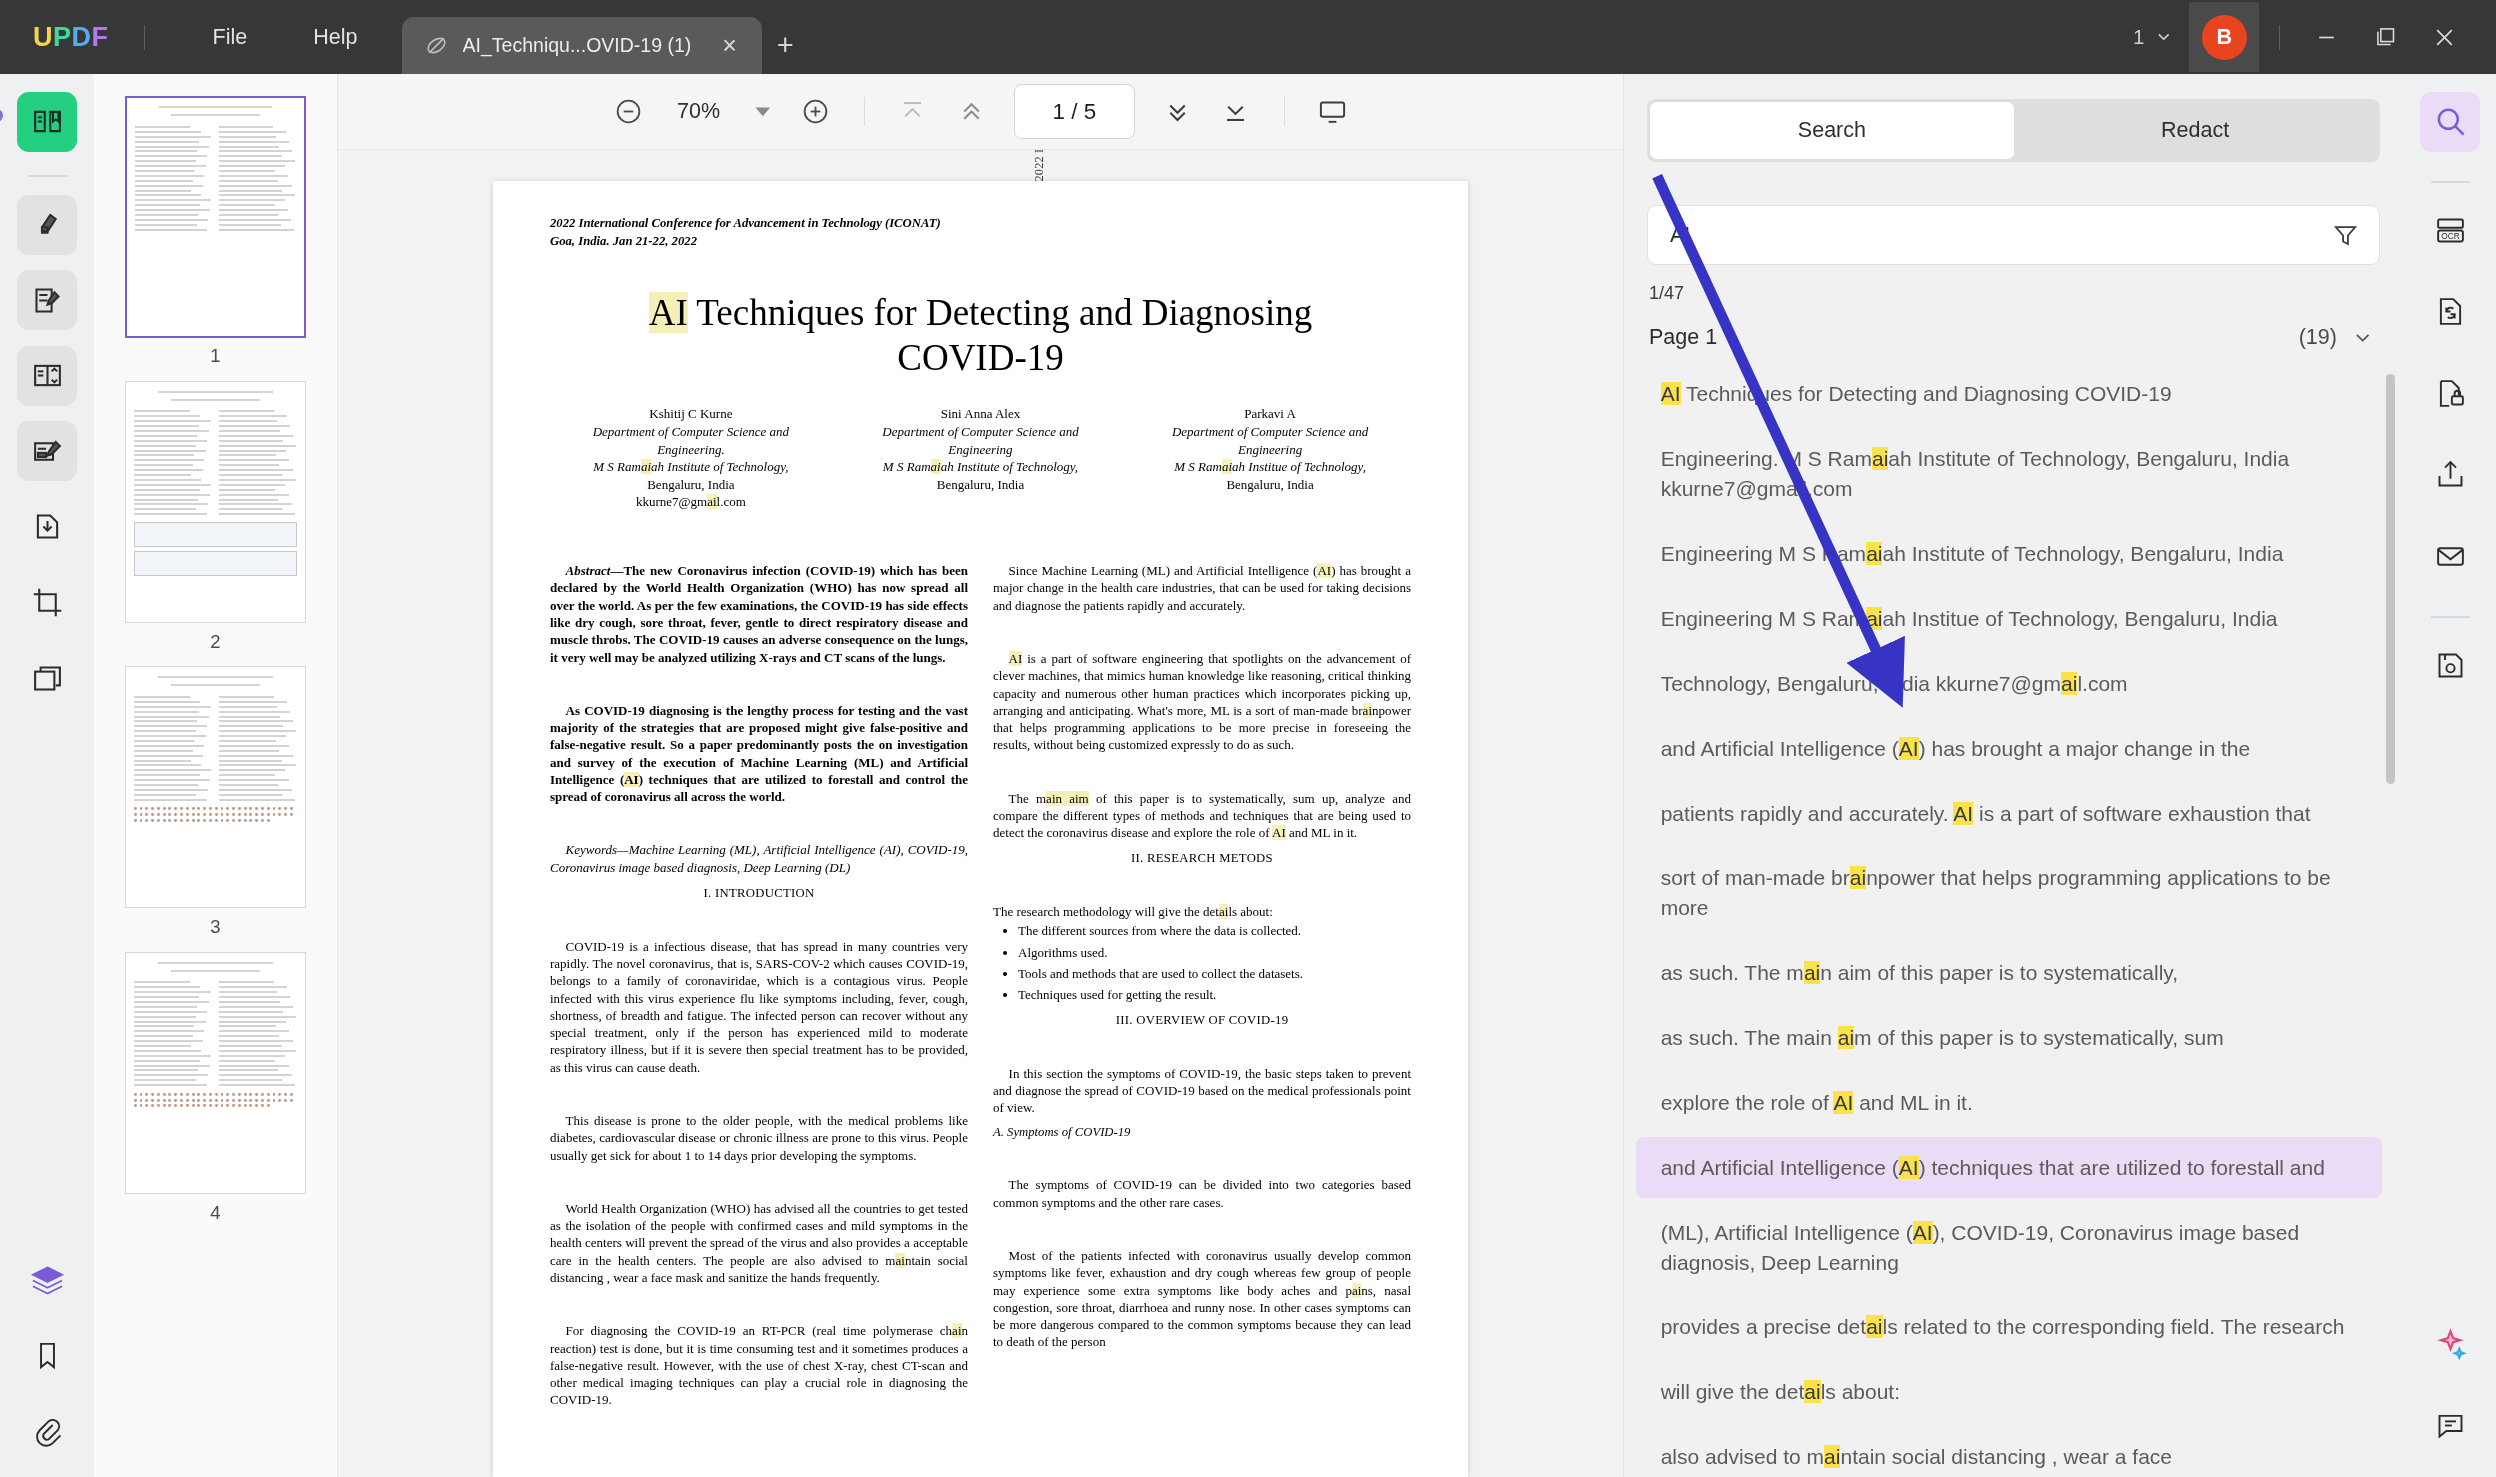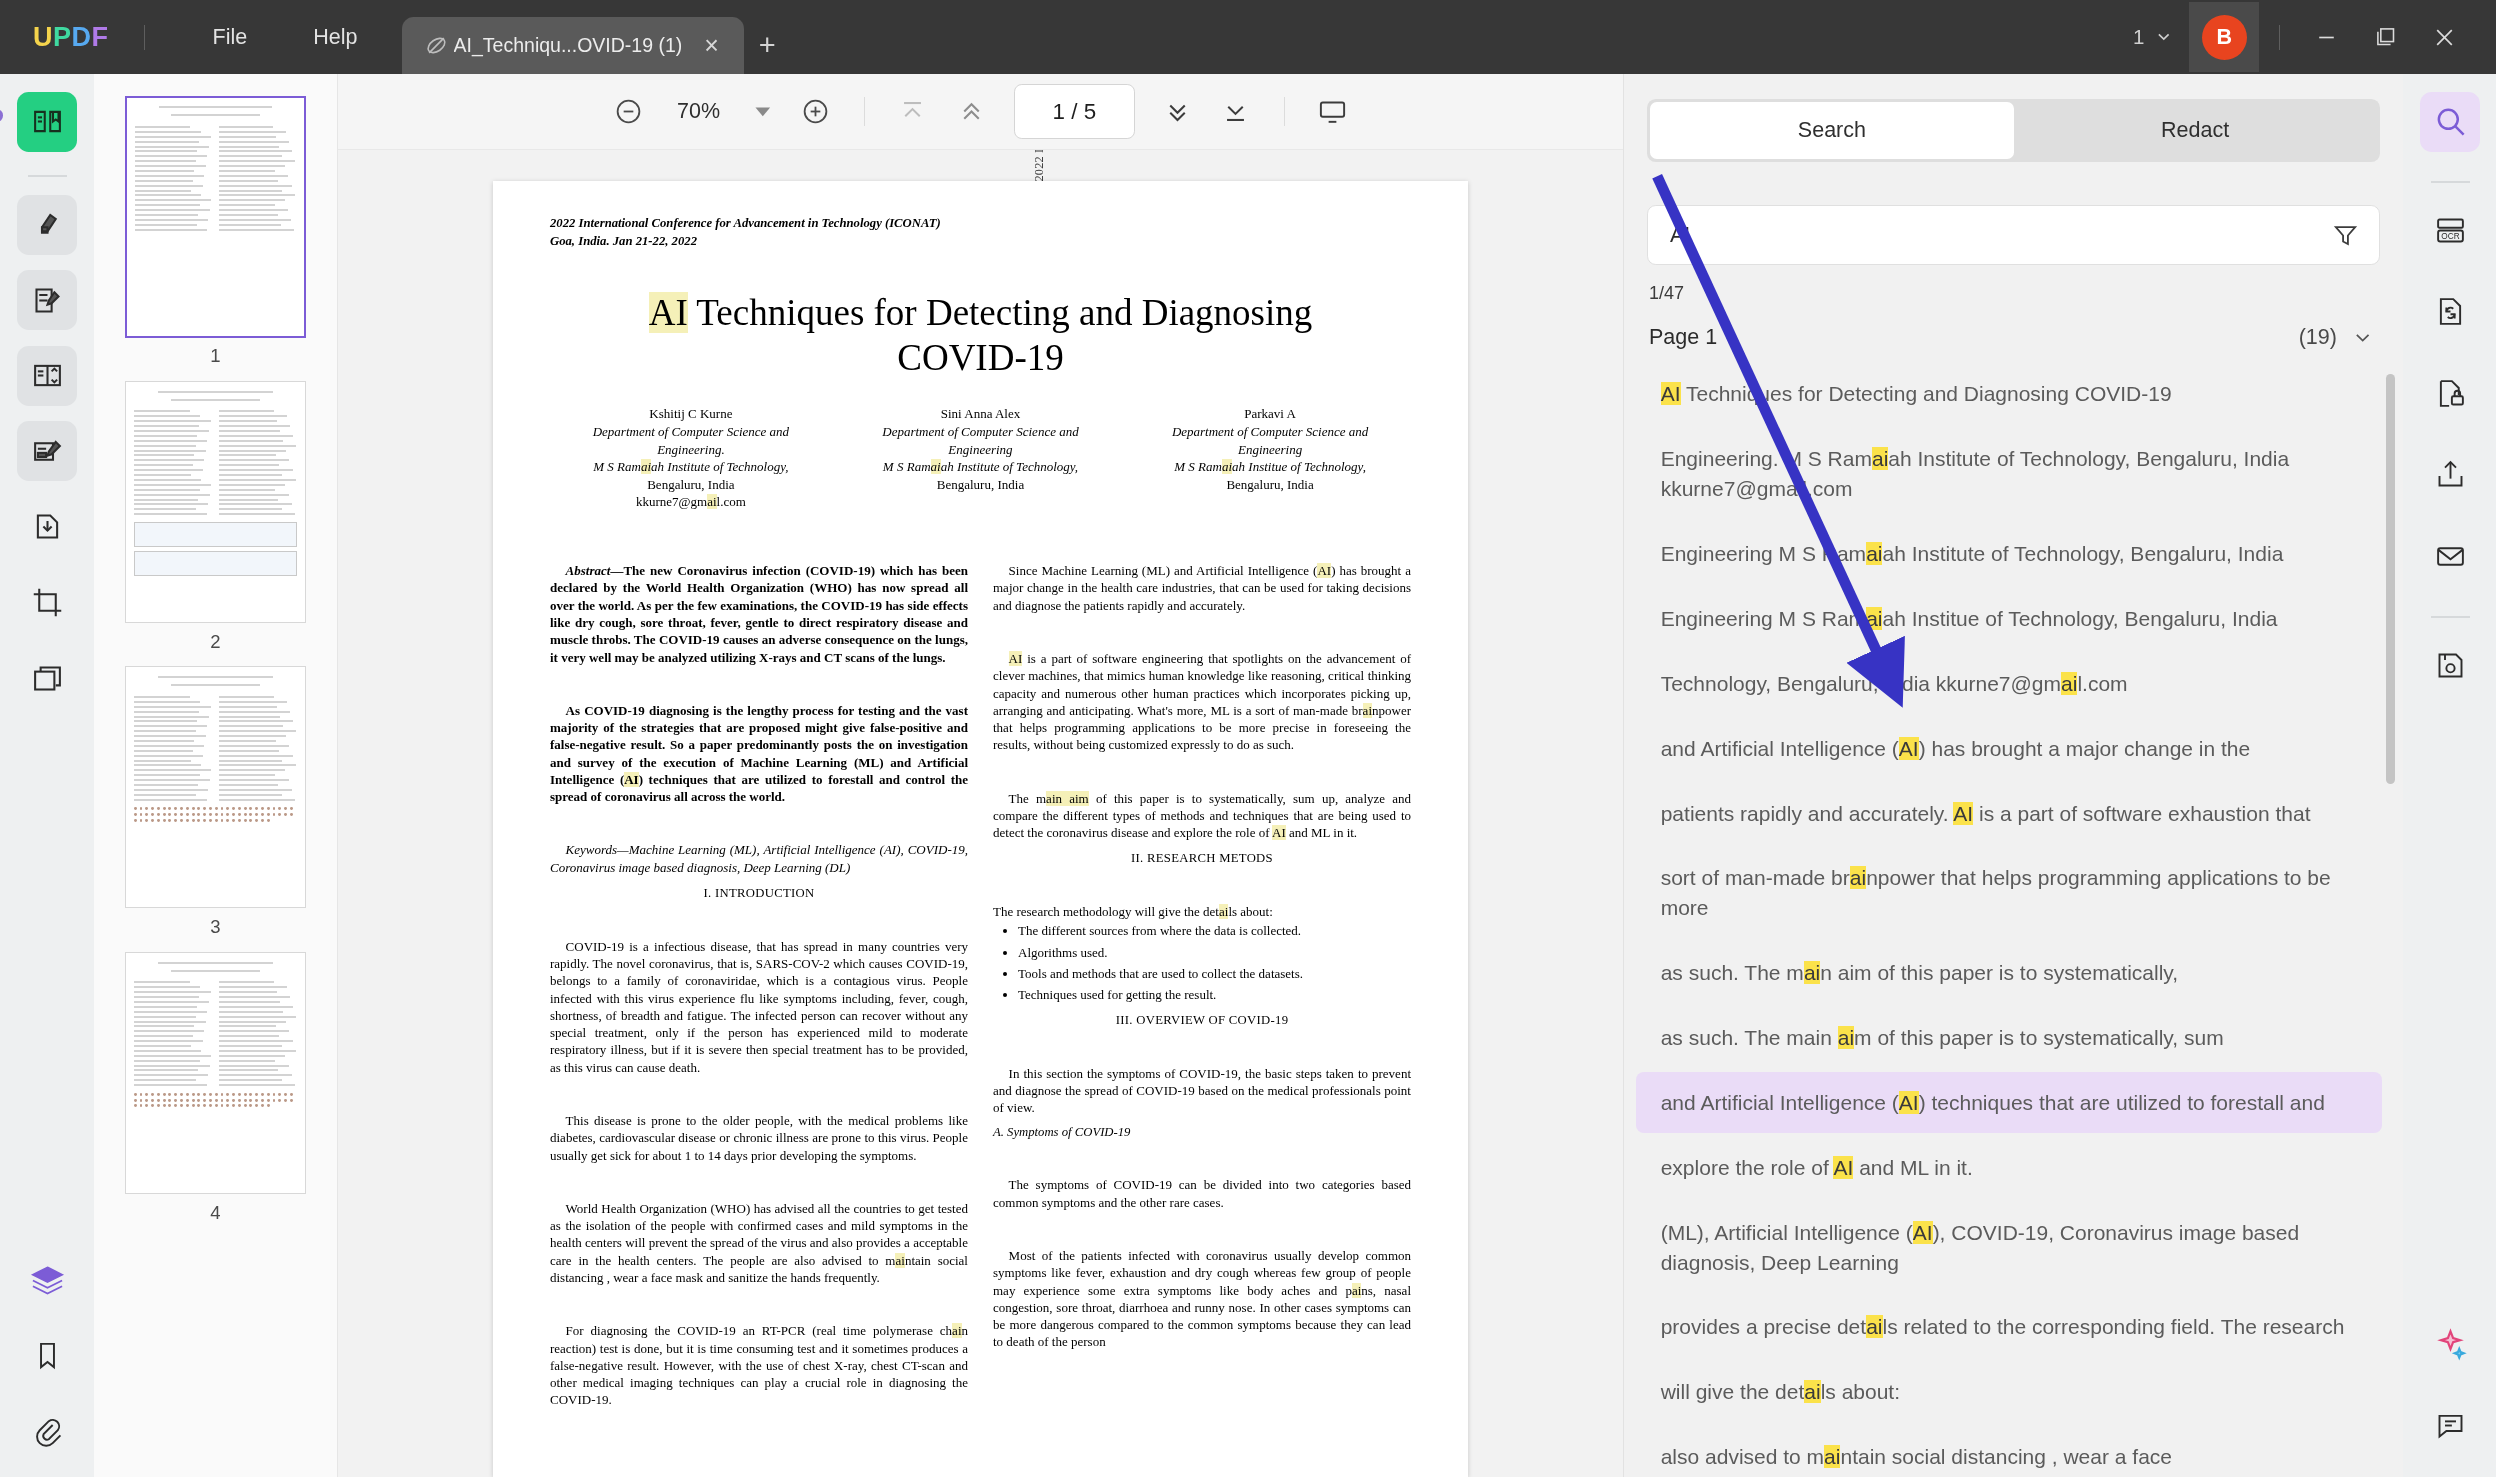--- a/index.html
+++ b/index.html
@@ -19,21 +19,21 @@
   .logo { font-size: 27px; font-weight: bold; letter-spacing: 0.5px; display: flex; }
   .logo span { display: inline-block; }
   .tb-divider { width: 1px; height: 25px; background: #5e5e5e; margin: 0 35px; }
   .menu-item {
     color: #e3e3e3; font-size: 21.5px; padding: 0 33px; height: 74px;
     display: flex; align-items: center; cursor: default;
   }
 
   .tabs { display: flex; align-items: flex-end; height: 74px; }
   .tab {
-    display: flex; align-items: center; gap: 5px;
+    display: flex; align-items: center; gap: 14px;
     background: #5a5a5a; border-radius: 11.7px 11.7px 0 0;
     height: 57px; padding: 0 17.6px 0 21.5px; margin-left: 11.7px;
     max-width: 410px;
   }
   .tab-icon { width: 25px; height: 25px; flex: 0 0 25px; opacity: .85; }
   .tab-title {
     color: #ececec; font-size: 19.5px; white-space: nowrap;
     overflow: hidden; text-overflow: ellipsis;
   }
   .tab-close {
@@ -930,22 +930,22 @@
           <div class="result"><mark>AI</mark><span> Techniques for Detecting and Diagnosing COVID-19</span></div>
           <div class="result"><span>Engineering. M S Ram</span><mark>ai</mark><span>ah Institute of Technology, Bengaluru, India kkurne7@gmail.com</span></div>
           <div class="result"><span>Engineering M S Ram</span><mark>ai</mark><span>ah Institute of Technology, Bengaluru, India</span></div>
           <div class="result"><span>Engineering M S Ram</span><mark>ai</mark><span>ah Institue of Technology, Bengaluru, India</span></div>
           <div class="result"><span>Technology, Bengaluru, India kkurne7@gm</span><mark>ai</mark><span>l.com</span></div>
           <div class="result"><span>and Artificial Intelligence (</span><mark>AI</mark><span>) has brought a major change in the</span></div>
           <div class="result"><span>patients rapidly and accurately. </span><mark>AI</mark><span> is a part of software exhaustion that</span></div>
           <div class="result"><span>sort of man-made br</span><mark>ai</mark><span>npower that helps programming applications to be more</span></div>
           <div class="result"><span>as such. The m</span><mark>ai</mark><span>n aim of this paper is to systematically,</span></div>
           <div class="result"><span>as such. The main </span><mark>ai</mark><span>m of this paper is to systematically, sum</span></div>
+          <div class="result"><span>explore the role of </span><mark>AI</mark><span> and ML in it.</span></div>
           <div class="result selected"><span>and Artificial Intelligence (</span><mark>AI</mark><span>) techniques that are utilized to forestall and</span></div>
-          <div class="result"><span>explore the role of </span><mark>AI</mark><span> and ML in it.</span></div>
           <div class="result"><span>(ML), Artificial Intelligence (</span><mark>AI</mark><span>), COVID-19, Coronavirus image based diagnosis, Deep Learning</span></div>
           <div class="result"><span>provides a precise det</span><mark>ai</mark><span>ls related to the corresponding field. The research</span></div>
           <div class="result"><span>will give the det</span><mark>ai</mark><span>ls about:</span></div>
           <div class="result"><span>also advised to m</span><mark>ai</mark><span>ntain social distancing , wear a face</span></div>
         </div>
       <div class="scrollbar"></div>
     </div>
 
     <svg class="arrow-overlay" width="780" height="1403" viewBox="0 0 800 1439">
       <defs>

